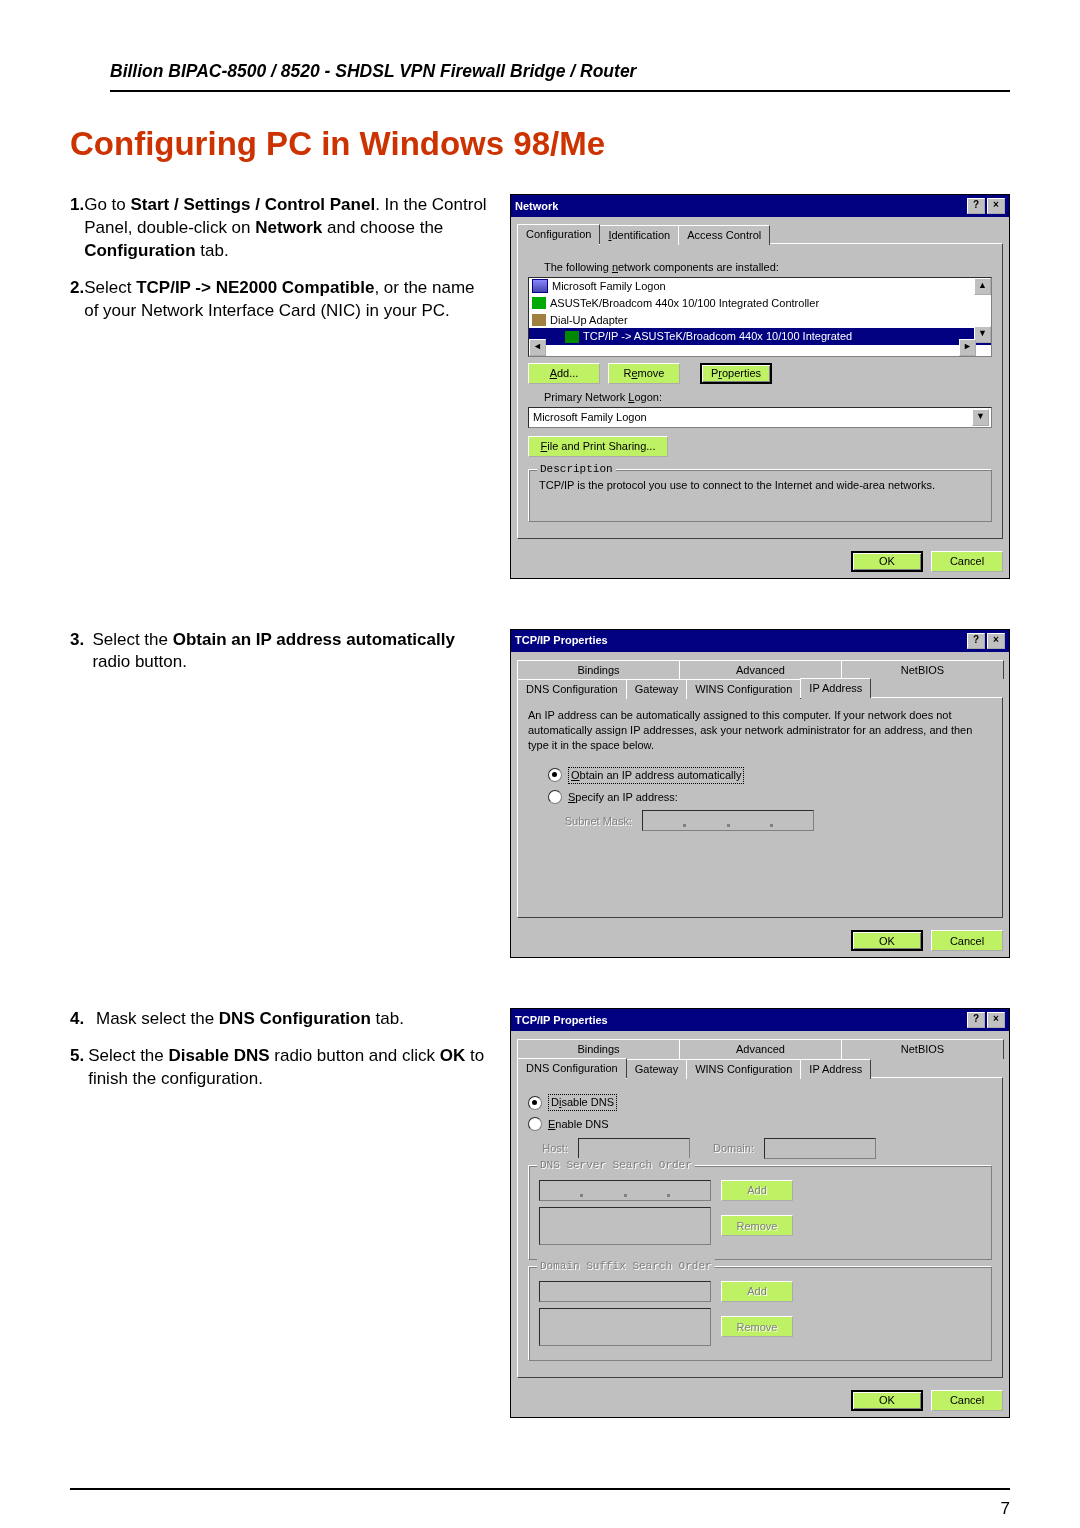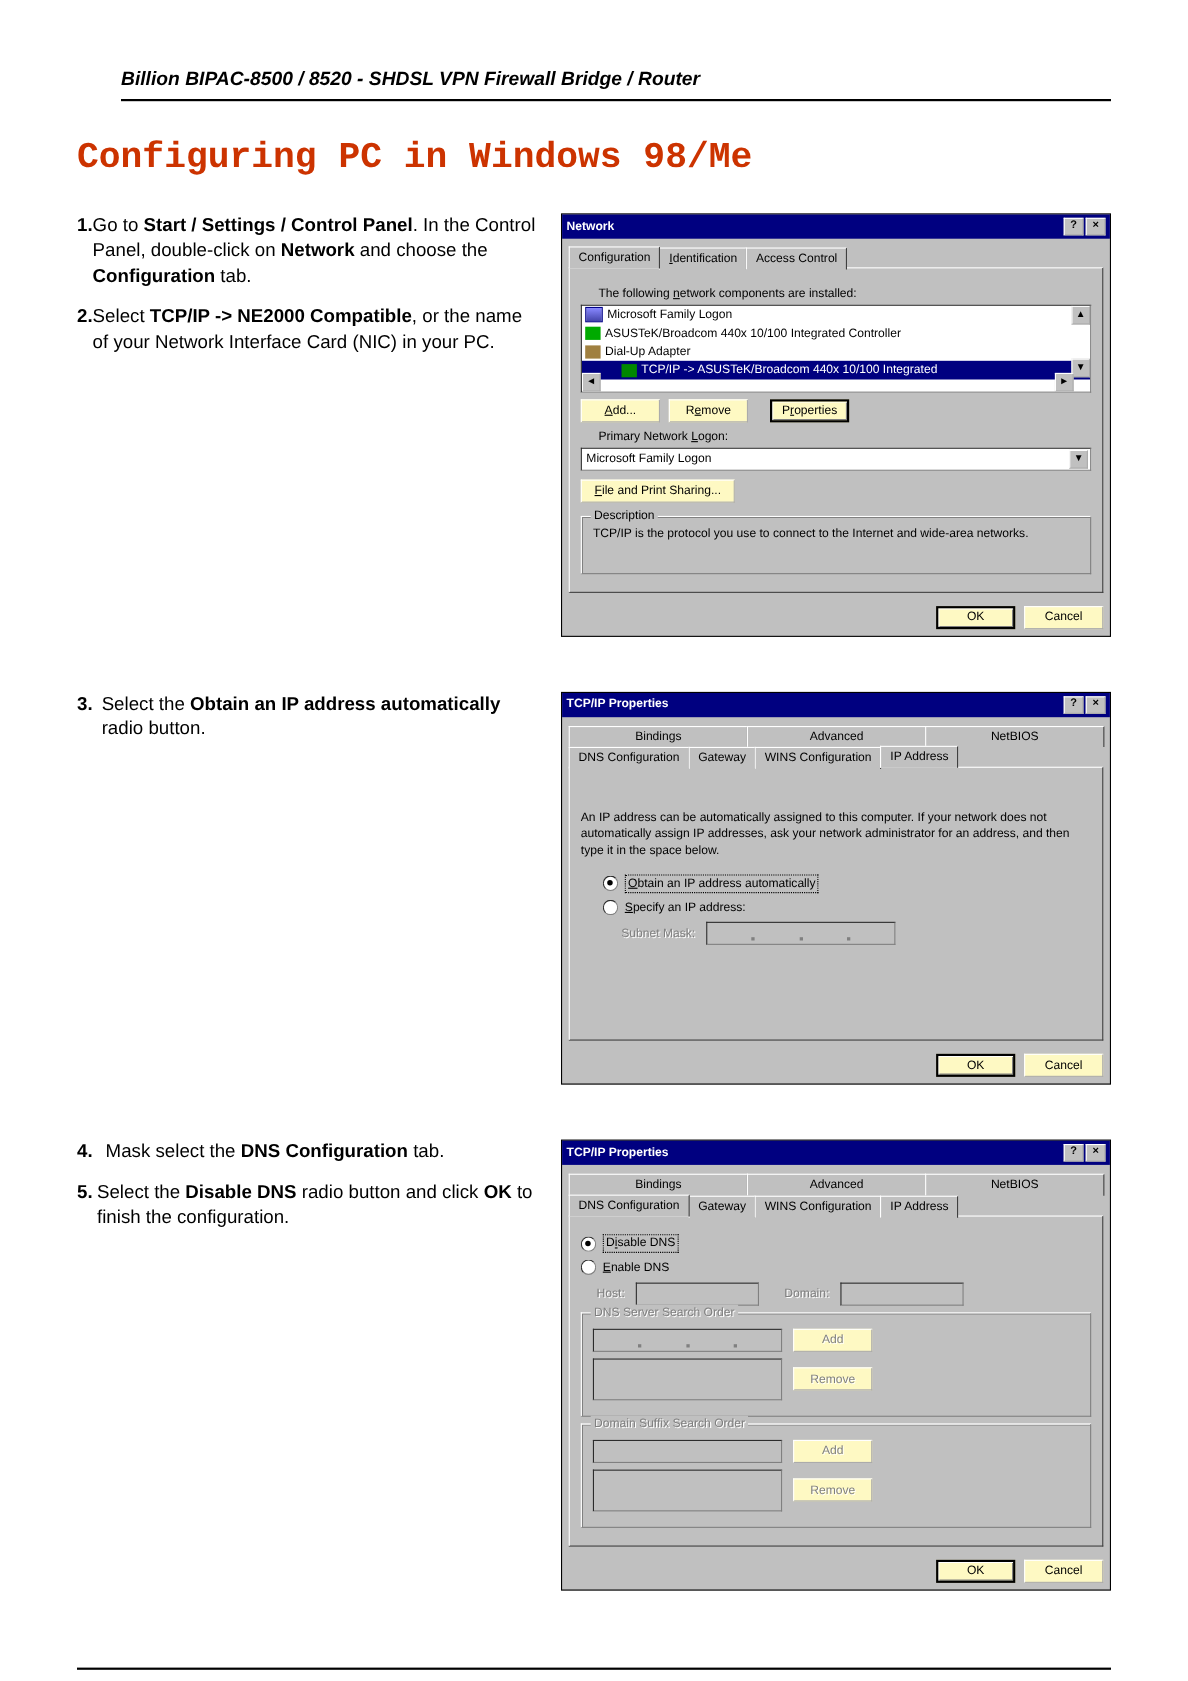--- a/index.html
+++ b/index.html
@@ -19,21 +19,20 @@
     padding-bottom: 6px;
     margin-bottom: 30px;
     font-size: 17.5px;
     margin-left: 40px;
   }
   h1.title {
     color: #cc3300;
     font-size: 33px;
     font-weight: bold;
     margin: 8px 0 28px 0;
-    font-family: Liberation Mono, monospace;
   }
   .section {
     display: flex;
     align-items: flex-start;
     margin-bottom: 20px;
   }
   .instructions {
     width: 420px;
     flex-shrink: 0;
     padding-right: 20px;
@@ -151,21 +150,21 @@
     text-align: center;
     line-height: 13px;
   }
   .scroll-up { right: 0; top: 0; }
   .scroll-dn { right: 0; top: 48px; }
   .scroll-l  { left: 0; bottom: 0; }
   .scroll-r  { right: 15px; bottom: 0; }
   .btn {
     min-width: 72px;
     height: 21px;
-    background: #fef9c3;
+    background: #bef264;
     border: 1px outset #fff;
     font-size: 11px;
     padding: 0 8px;
     cursor: default;
   }
   .btn.default { border: 2px solid #000; box-shadow: inset 1px 1px #fff, inset -1px -1px #808080; margin-left: 12px; }
   .btn.disabled { color: #808080; text-shadow: 1px 1px #fff; }
   .row-btns { display:flex; gap:8px; justify-content:flex-start; }
   .label { margin: 6px 0 2px 16px; }
   .combo {
@@ -188,20 +187,21 @@
     margin: 6px 0;
     position: relative;
   }
   .fieldset .legend {
     position: absolute;
     top: -8px;
     left: 8px;
     background: #c0c0c0;
     padding: 0 3px;
     font-size: 11px;
+    font-family: Liberation Mono, monospace;
   }
   .radio { display:flex; align-items:center; gap:6px; margin: 6px 0; }
   .radio .dot { width:12px;height:12px;border-radius:50%;background:#fff;border:1px inset #808080;position:relative; }
   .radio.checked .dot::after { content:"";position:absolute;top:3px;left:3px;width:5px;height:5px;border-radius:50%;background:#000; }
   .radio .rlabel.boxed { border:1px dotted #000; padding:0 2px; }
   .ipfield { background:#fff;border:1px inset #808080;height:19px;width:170px;display:flex;align-items:center; }
   .ipfield.disabled { background:#c0c0c0;color:#808080; }
   .ipfield .seg { flex:1;text-align:center; }
   .ipfield .dot { width:3px;height:3px;background:#808080;margin:0 1px;align-self:flex-end;margin-bottom:3px; }
   .formrow { display:flex;align-items:center;gap:10px;margin:6px 0; }
@@ -324,21 +324,21 @@
         <div class="tab inactive" style="flex:1;text-align:center">Advanced</div>
         <div class="tab inactive" style="flex:1;text-align:center">NetBIOS</div>
       </div>
       <div class="tabs" style="padding-top:0;">
         <div class="tab inactive">DNS Configuration</div>
         <div class="tab inactive">Gateway</div>
         <div class="tab inactive">WINS Configuration</div>
         <div class="tab active">IP Address</div>
       </div>
       <div class="panel">
-        <div style="margin-bottom:14px;margin-top:28px;">An IP address can be automatically assigned to this computer. If your network does not automatically assign IP addresses, ask your network administrator for an address, and then type it in the space below.</div>
+        <div style="margin-bottom:14px;">An IP address can be automatically assigned to this computer. If your network does not automatically assign IP addresses, ask your network administrator for an address, and then type it in the space below.</div>
         <div style="padding:0 20px;">
           <div class="radio checked">
             <span class="dot"></span>
             <span class="rlabel boxed"><span class="underline">O</span>btain an IP address automatically</span>
           </div>
           <div class="radio">
             <span class="dot"></span>
             <span class="rlabel"><span class="underline">S</span>pecify an IP address:</span>
           </div>
           <div class="formrow">

